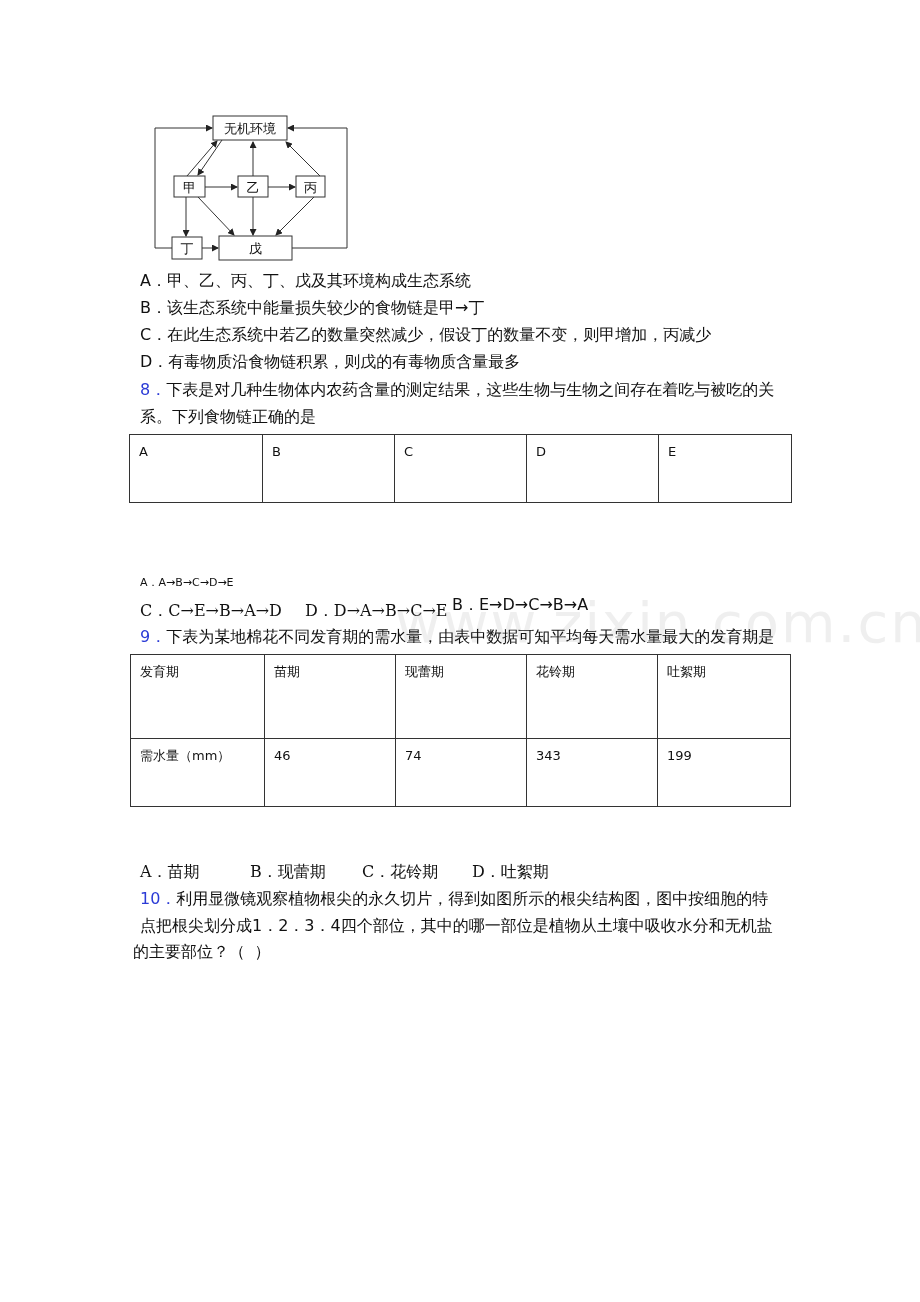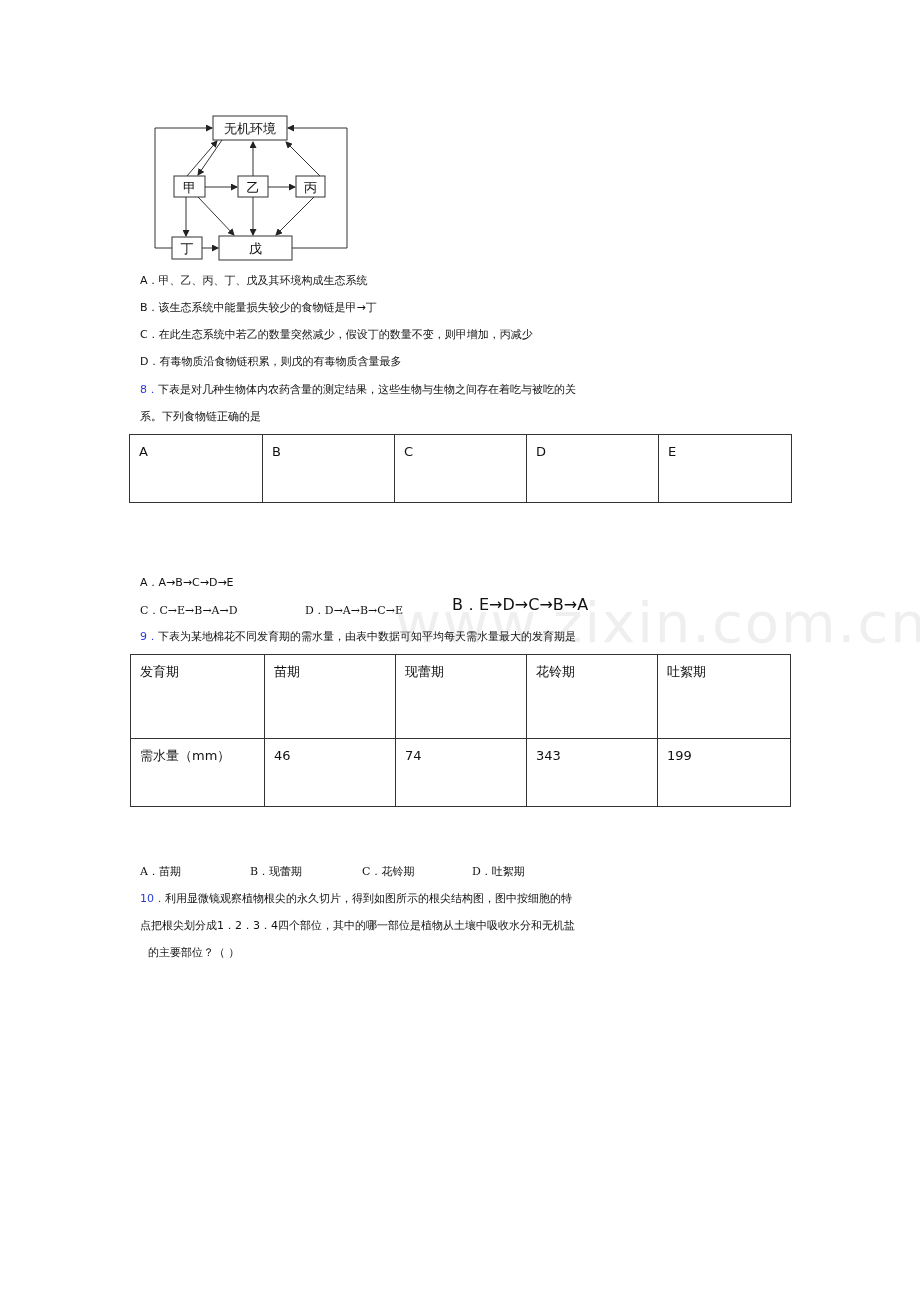--- a/index.html
+++ b/index.html
@@ -1,19 +1,19 @@
 <!DOCTYPE html>
 <html><head>
 <meta charset="utf-8">
 <style>
   html, body { margin: 0; padding: 0; background: #ffffff; }
   body { width: 920px; height: 1302px; position: relative; overflow: hidden;
          font-family: "DejaVu Sans", "Liberation Sans", sans-serif; color: #111; }
   .diagram { position: absolute; left: 150px; top: 112px; width: 205px; height: 155px; }
-  .line { position: absolute; font-size: 11px; line-height: 20px; white-space: nowrap; }
+  .line { position: absolute; font-size: 16px; line-height: 20px; white-space: nowrap; }
   .serif { font-family: "DejaVu Serif", "Liberation Serif", serif; }
   .qnum { color: #2b3bd6; }
   table.t { position: absolute; border-collapse: collapse; table-layout: fixed; }
   table.t td { border: 1px solid #333; vertical-align: top; padding: 8px 9px; font-size: 13px; line-height: 18px; }
   .watermark { position: absolute; left: 395px; top: 590px; font-family: "DejaVu Sans", sans-serif;
                font-size: 56px; color: rgba(180,180,180,0.22); letter-spacing: 2px; pointer-events: none; }
 </style>
 </head>
 <body>
 
@@ -138,13 +138,13 @@
 
 <div class="line serif" style="left:140px; top:862px;">A．苗期</div>
 <div class="line serif" style="left:250px; top:862px;">B．现蕾期</div>
 <div class="line serif" style="left:362px; top:862px;">C．花铃期</div>
 <div class="line serif" style="left:472px; top:862px;text-align:center;">D．吐絮期</div>
 
 <div class="line" style="left:140px; top:889px;">
   <span class="qnum">10．</span><span>利用显微镜观察植物根尖的永久切片，得到如图所示的根尖结构图，图中按细胞的特</span>
 </div>
 <div class="line" style="left:140px; top:916px;">点把根尖划分成1．2．3．4四个部位，其中的哪一部位是植物从土壤中吸收水分和无机盐</div>
-<div class="line" style="left:148px; top:943px;">的主要部位？（  ）</div>
+<div class="line" style="left:133px; top:943px;font-family:Liberation Mono, monospace;">的主要部位？（  ）</div>
 
 </body></html>

